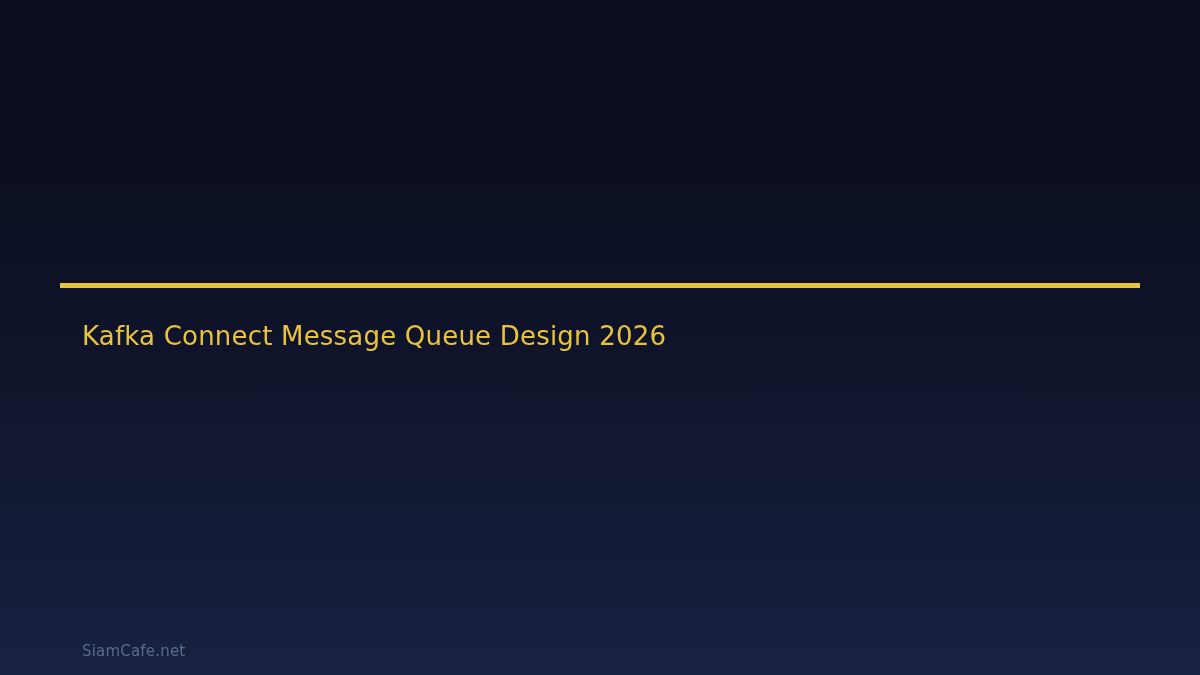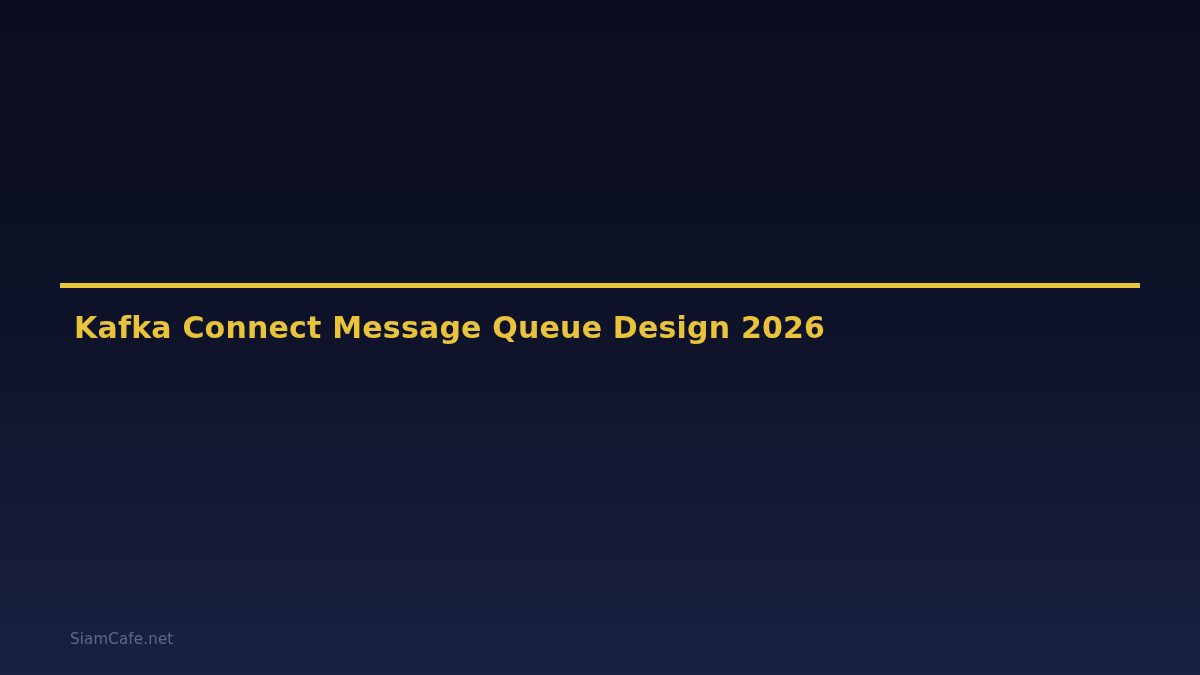--- a/index.html
+++ b/index.html
@@ -35,40 +35,40 @@
   }
 
   #accent-bar {
     width: 1080px;
     height: 5px;
     background: #e8c33c;
     border-radius: 0;
   }
 
   #page-title {
-    margin: 4px;
+    margin: 12px;
     padding: 0;
     position: absolute;
     left: 10px;
     top: 23px;
     white-space: nowrap;
-    font-size: 30px;
+    font-size: 26px;
     line-height: 36px;
-    font-weight: 700;
+    font-weight: 400;
     letter-spacing: 0.2px;
     color: #e9c33c;
     font-family: "DejaVu Sans", "Liberation Sans", sans-serif;
   }
 
   
   #footer-brand {
     position: absolute;
     left: 70px;
     top: 630px;
-    margin: 0;
+    margin: 12px;
     padding: 0;
     font-size: 15px;
     line-height: 19px;
     font-weight: 400;
     letter-spacing: 0.2px;
     color: #5a6a8f;
     font-family: "DejaVu Sans", "Liberation Sans", sans-serif;
     white-space: nowrap;
   }
 </style>

